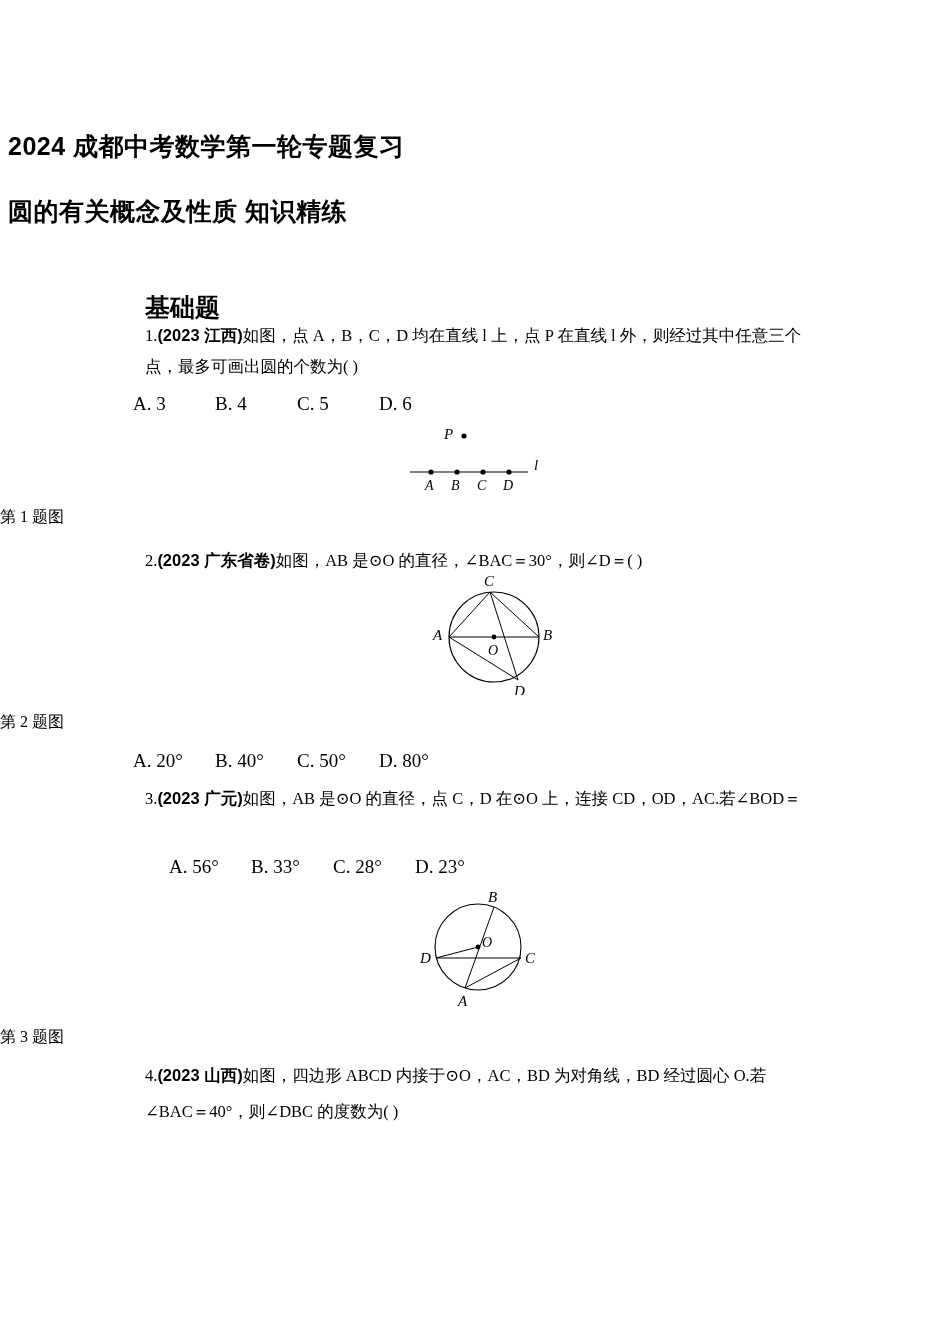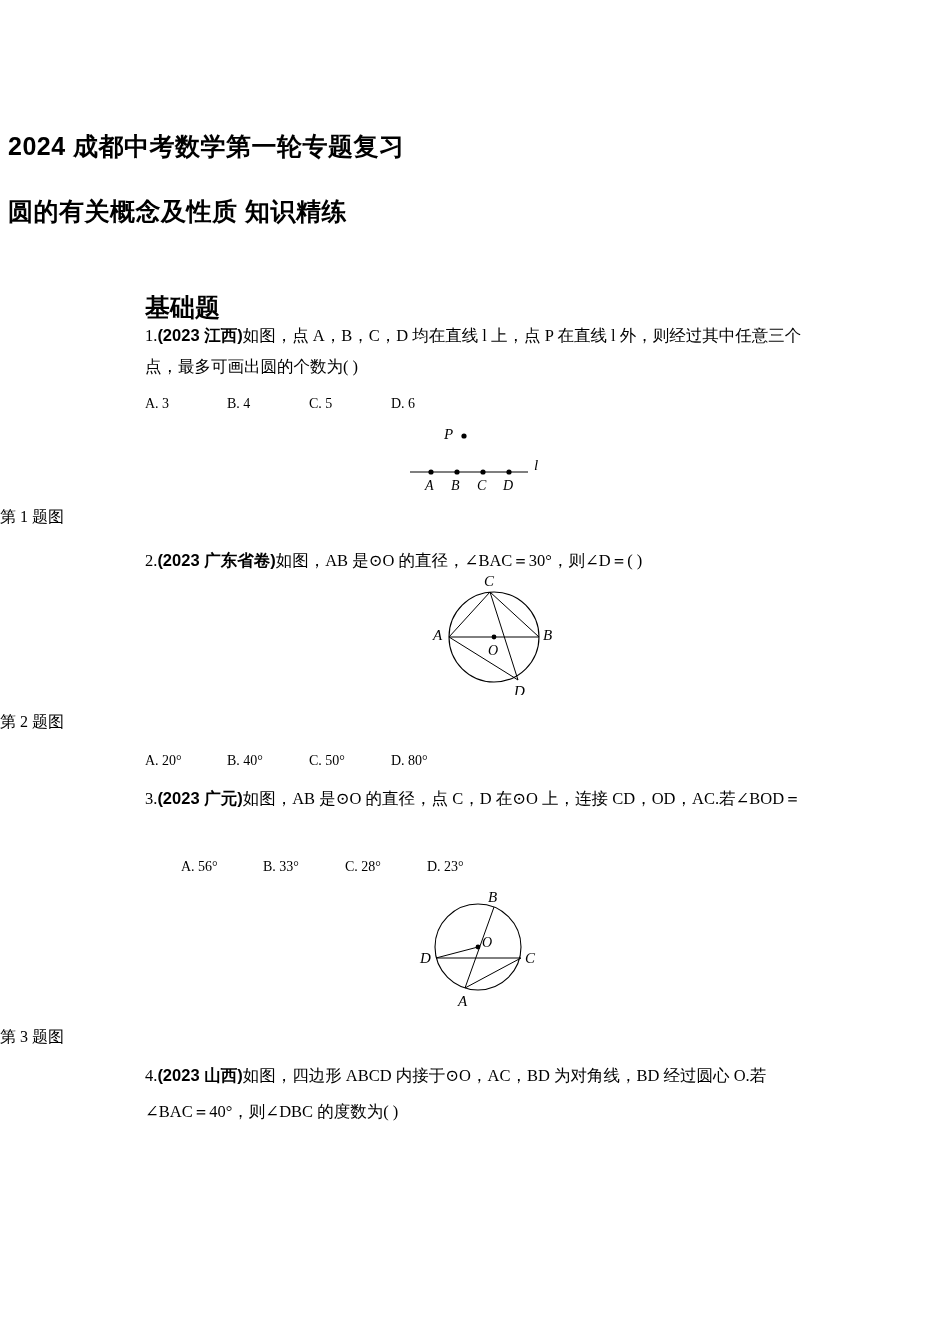--- a/index.html
+++ b/index.html
@@ -49,23 +49,23 @@
   .qtext {
     position: absolute;
     left: 145px;
     width: 665px;
     font-size: 16.5px;
     line-height: 31px;
     text-align: justify;
   }
   .opts {
     position: absolute;
-    left: 145px;
+    left: 133px;
     width: 665px;
-    font-size: 14px;
+    font-size: 19px;
     line-height: 31px;
   }
   .opts span.opt {
     display: inline-block;
     width: 82px;
   }
   .cap {
     position: absolute;
     left: 0;
     width: 950px;

